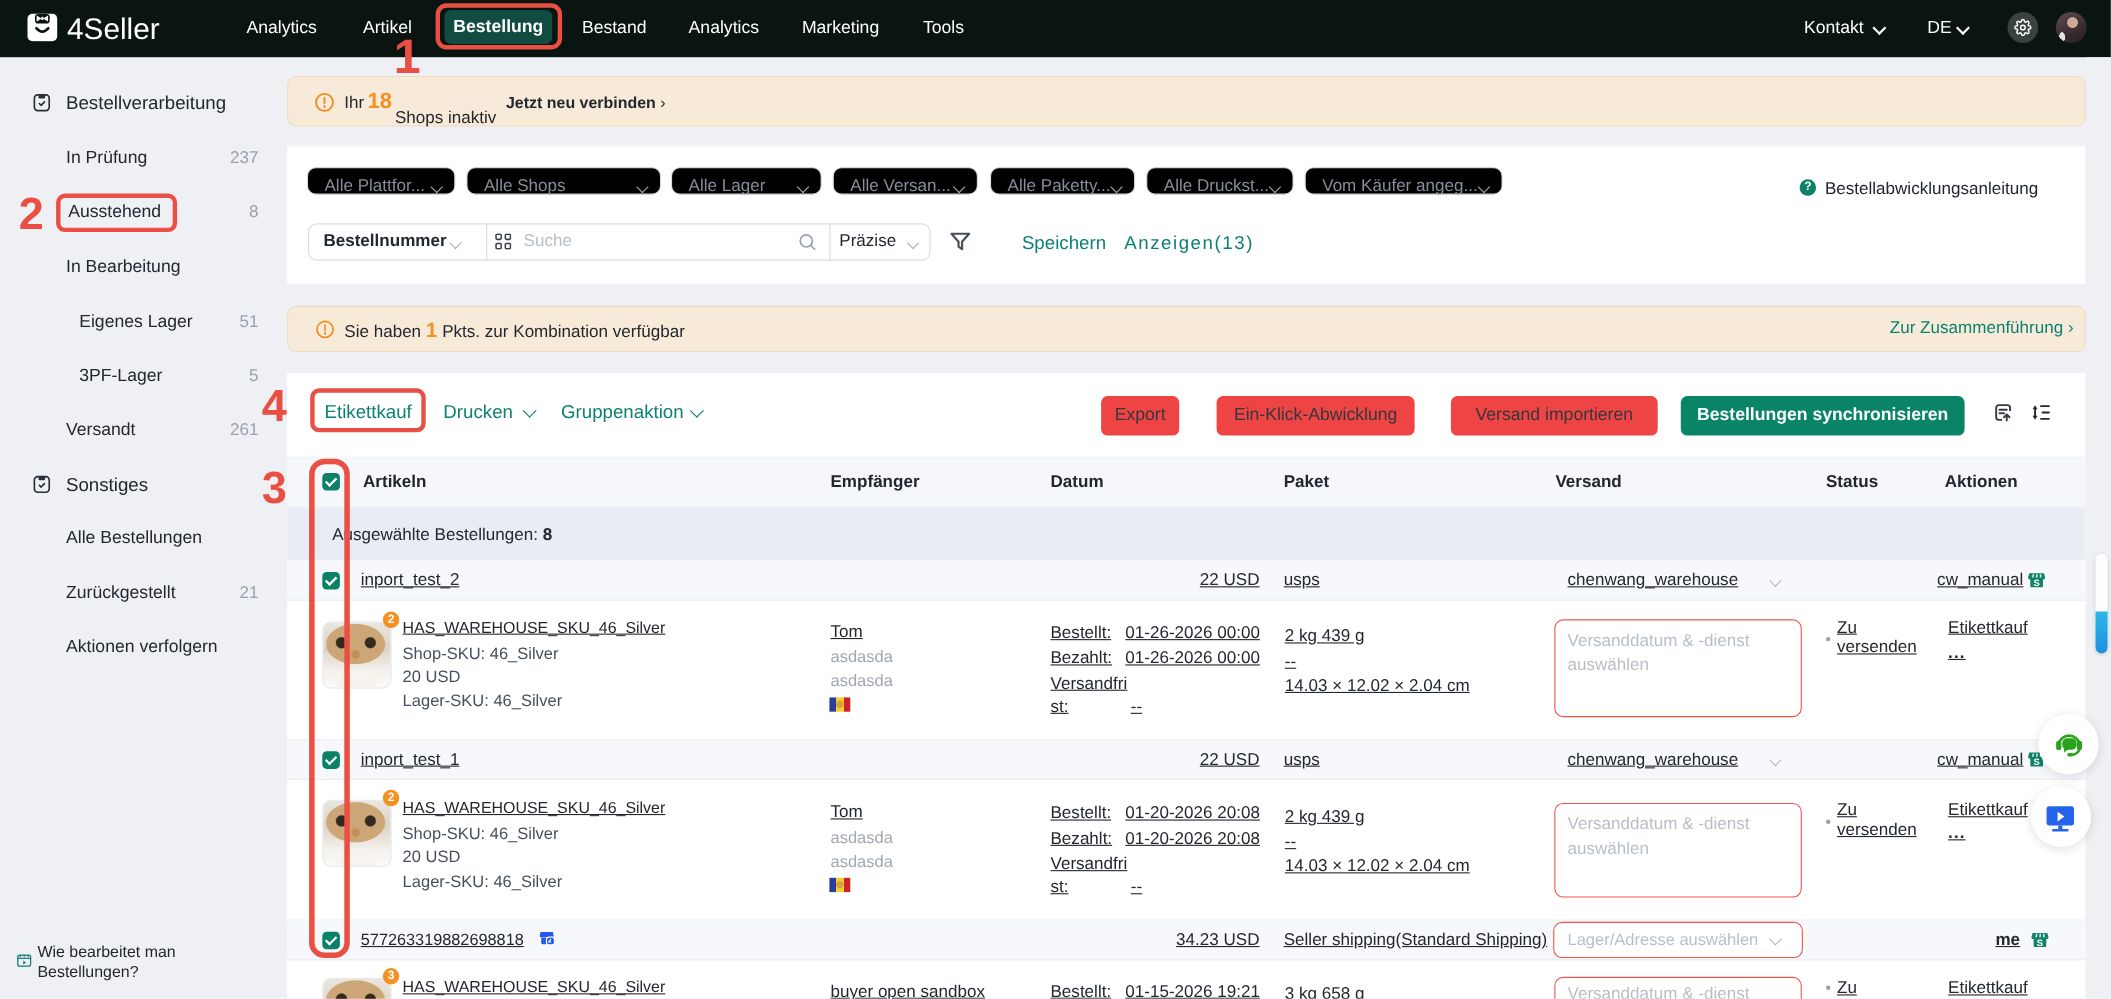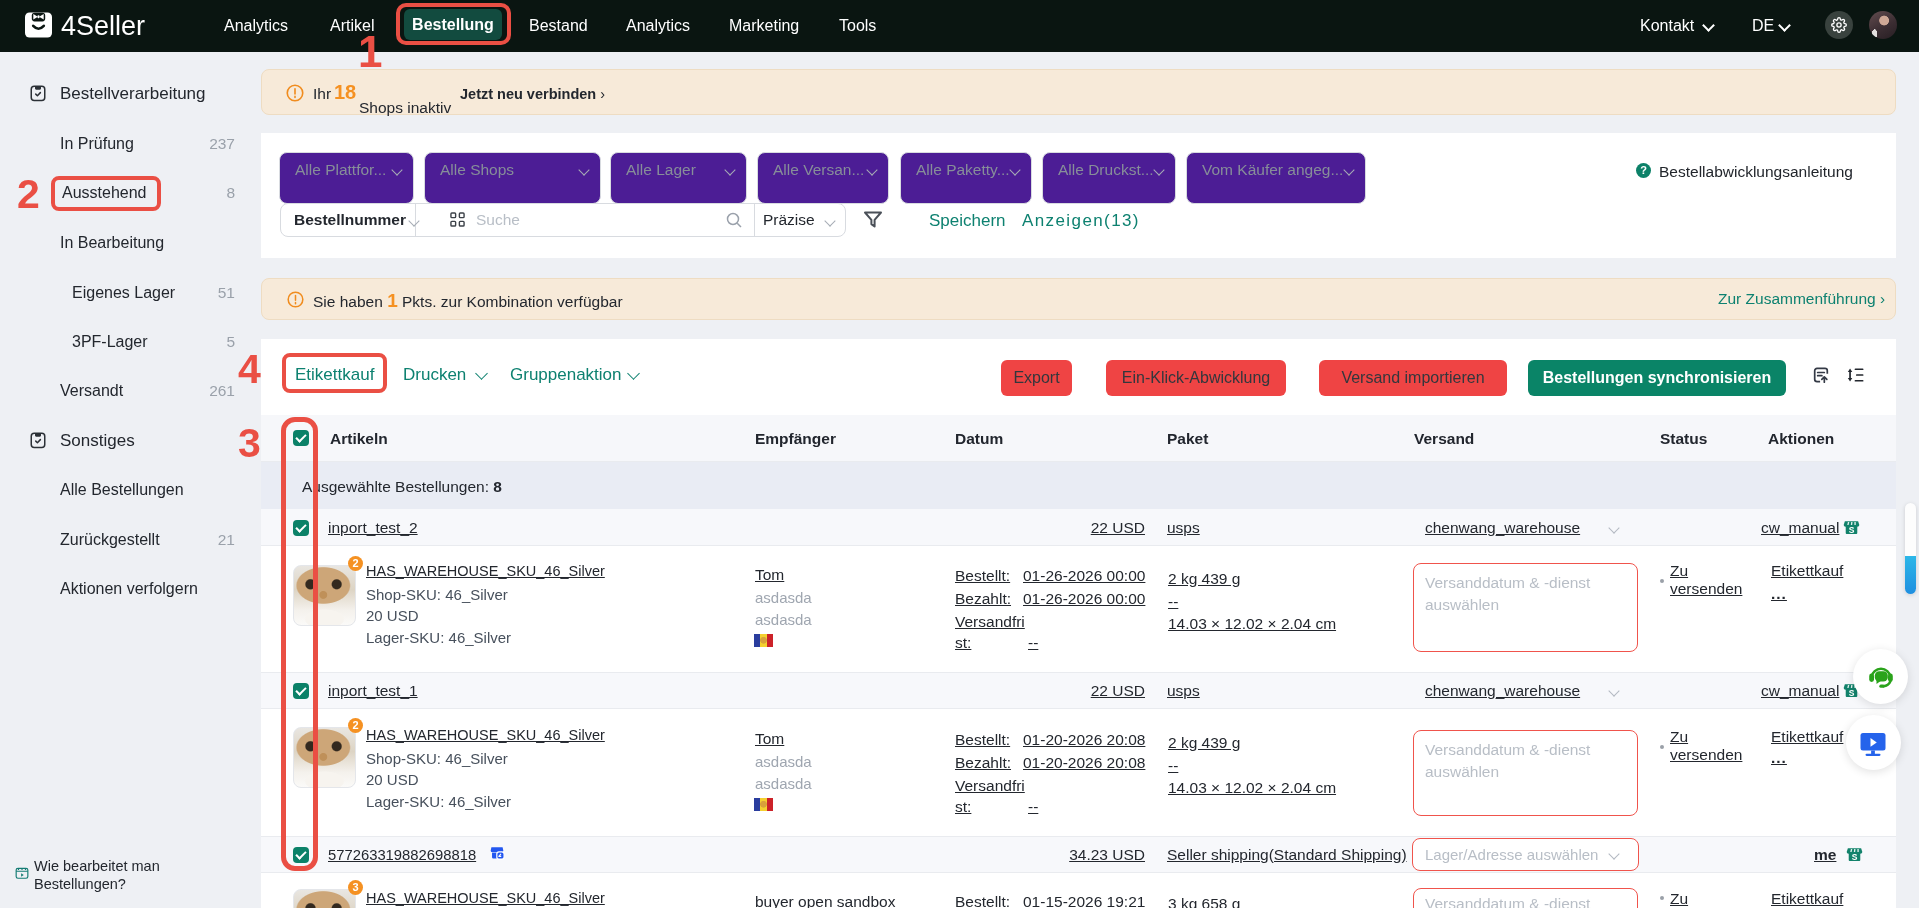--- a/index.html
+++ b/index.html
@@ -10,21 +10,21 @@
   
   #header { position:absolute; left:0; top:0; width:1919px; height:52px; background:#0a1511; }
   .nav-item { position:absolute; top:0; height:36px; line-height:52px; color:#fff; font-size:16px; font-weight:400; }
   #tab-active { position:absolute; left:404px; top:9px; width:98px; height:31px; background:#124b3f; border-radius:6px; color:#fff; font-weight:700; font-size:16px; text-align:center; line-height:31px; }
   
   .side-item { position:absolute; font-size:16px; color:#23272e; }
   .side-num { position:absolute; font-size:15.5px; color:#9aa1aa; text-align:right; width:40px; }
   
   .banner { position:absolute; left:261px; width:1635px; background:#f7ead9; border:1px solid #eedcc2; border-radius:8px; }
   .card { position:absolute; left:261px; width:1635px; background:#fff; }
-  .drop { position:absolute; height:52px; border:1px solid #d8dbe0; border-radius:8px; background:#4c1d95; font-size:15.5px; color:#878e99; line-height:33px; padding-left:15px; }
+  .drop { position:absolute; height:25px; border:1px solid #d8dbe0; border-radius:8px; background:#000000; font-size:15.5px; color:#878e99; line-height:33px; padding-left:15px; }
   .drop .dchev { position:absolute; right:12px; top:15px; width:8px; height:8px; border-right:1.6px solid #a6acb5; border-bottom:1.6px solid #a6acb5; transform:rotate(45deg); margin-top:-2px; }
   .gbtn { position:absolute; top:360px; height:36px; background:#ef4444; border-radius:6px; font-size:16px; color:#33373d; text-align:center; line-height:36px; }
   
   .th { position:absolute; font-weight:700; font-size:15.5px; color:#22262e; }
   .checkbox { position:absolute; width:16px; height:16px; background:#0b8168; border-radius:4px; }
   .checkbox:after { content:""; position:absolute; left:5px; top:2px; width:4px; height:8px; border-right:2px solid #fff; border-bottom:2px solid #fff; transform:rotate(45deg); }
   .rowline { position:absolute; left:261px; width:1635px; height:1px; background:#e9ebef; }
   .groupbg { position:absolute; left:261px; width:1635px; background:#f7f8fb; }
   .cell { position:absolute; font-size:15.5px; color:#23272e;text-decoration:underline; }
   .cell2 { position:absolute; font-size:15px; color:#47505c; }
@@ -132,21 +132,21 @@
 <div class="drop" style="left:424px;top:152px;width:177px;">Alle Shops <span class="dchev"></span></div>
 <div class="drop" style="left:610px;top:152px;width:137px;">Alle Lager <span class="dchev"></span></div>
 <div class="drop" style="left:757px;top:152px;width:132px;">Alle Versan... <span class="dchev"></span></div>
 <div class="drop" style="left:900px;top:152px;width:132px;">Alle Paketty... <span class="dchev"></span></div>
 <div class="drop" style="left:1042px;top:152px;width:134px;">Alle Druckst... <span class="dchev"></span></div>
 <div class="drop" style="left:1186px;top:152px;width:180px;">Vom Käufer angeg... <span class="dchev"></span></div>
 <div class="abs" style="left:1636px;top:163px;width:15px;height:15px;border-radius:50%;background:#0c8168;color:#fff;font-size:11px;font-weight:700;text-align:center;line-height:15px;">?</div>
 <div class="abs" style="left:1659px;top:163px;font-size:15.5px;color:#22262c;">Bestellabwicklungsanleitung</div>
 
 <div class="abs" style="left:280px;top:203px;width:566px;height:34px;border:1px solid #d8dbe0;border-radius:8px;background:#fff;"></div>
-<div class="abs" style="left:280px;top:203px;width:136px;height:34px;border-right:1px solid #d8dbe0;font-size:15.5px;font-weight:700;color:#23272e;line-height:33px;padding-left:14px;">Bestellnummer</div>
+<div class="abs" style="left:280px;top:203px;width:163px;height:34px;border-right:1px solid #d8dbe0;font-size:15.5px;font-weight:700;color:#23272e;line-height:33px;padding-left:14px;">Bestellnummer</div>
 <div class="abs" style="left:410px;top:217px;width:8px;height:8px;border-right:1.6px solid #a6acb5;border-bottom:1.6px solid #a6acb5;transform:rotate(45deg)"></div>
 <svg class="abs" style="left:450px;top:212px" width="15" height="15" viewBox="0 0 16 16" fill="none" stroke="#3c4148" stroke-width="1.5">
   <rect x="1" y="1" width="5" height="5" rx="1"></rect>
     <rect x="10" y="1" width="5" height="5" rx="1"></rect>
   <rect x="1" y="10" width="5" height="5" rx="1"></rect>
     <rect x="10" y="10" width="5" height="5" rx="1"></rect>
 </svg>
 <div class="abs ph" style="left:476px;top:211px;">Suche</div>
 <svg class="abs" style="left:726px;top:212px" width="16" height="16" viewBox="0 0 16 16" fill="none" stroke="#9aa1ab" stroke-width="1.5">
   <circle cx="7" cy="7" r="5.5"></circle>

